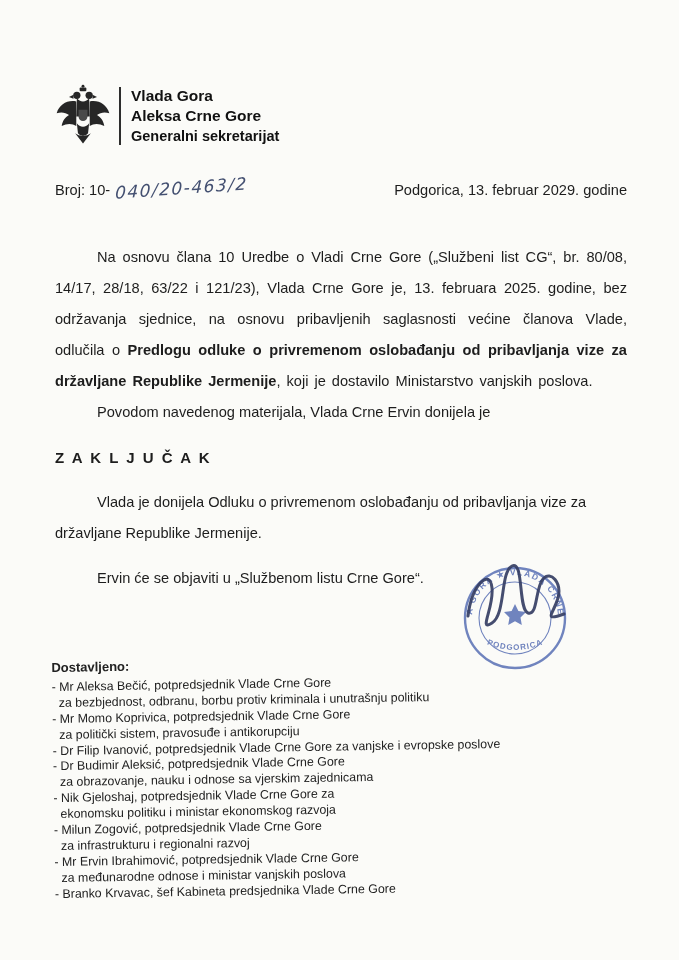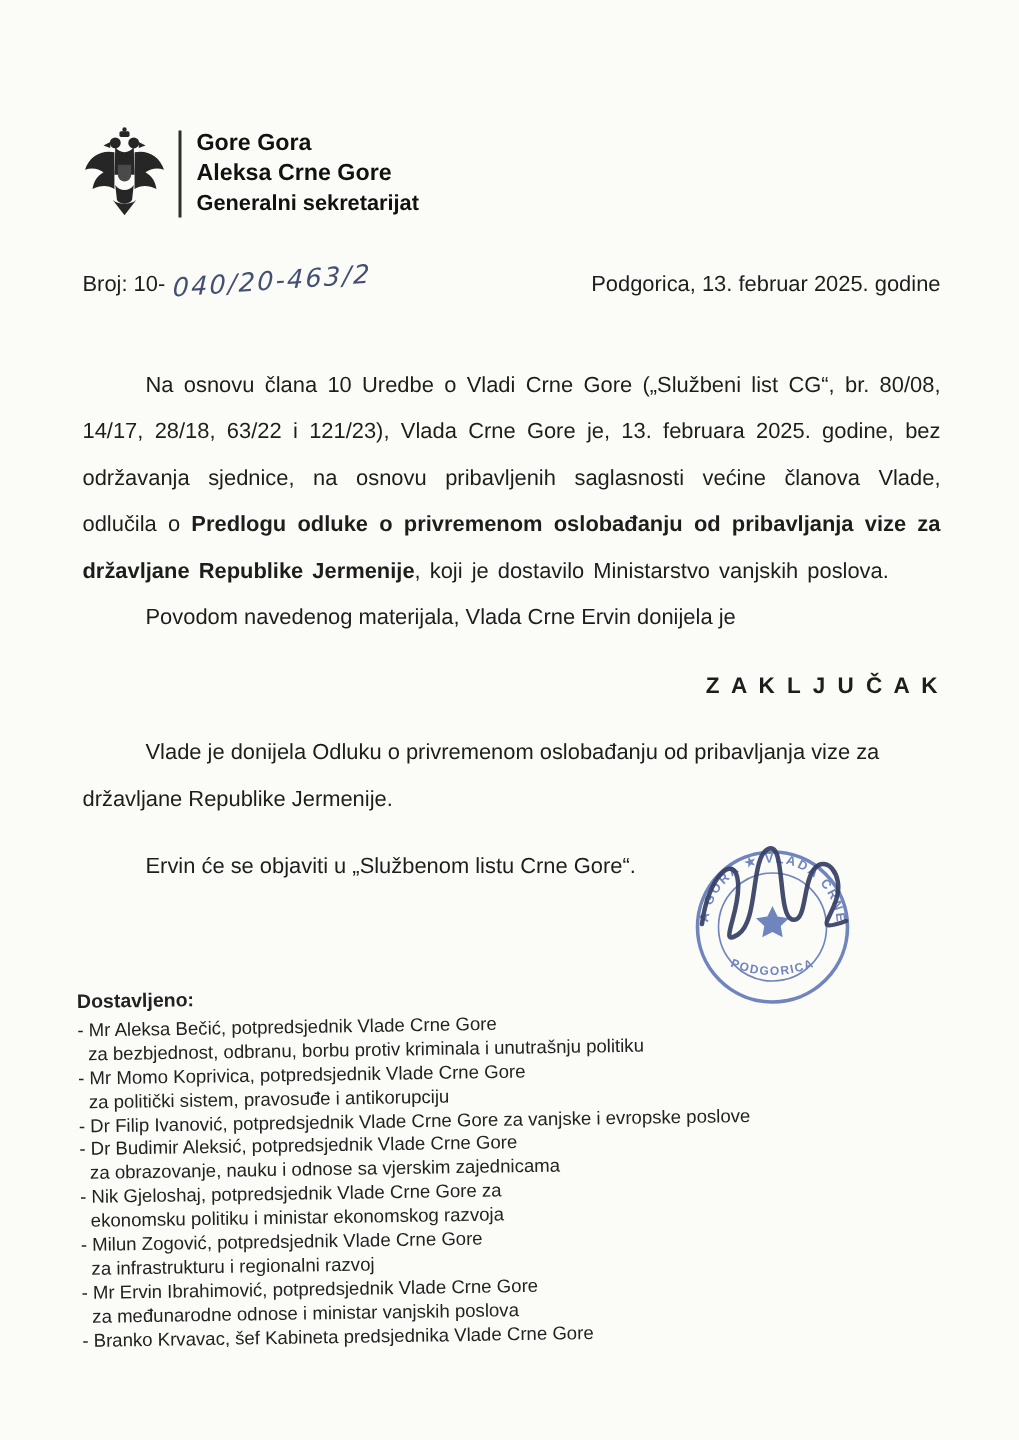--- a/index.html
+++ b/index.html
@@ -37,21 +37,21 @@
     margin-left:5px;
     position:relative; top:-2px;
     font-family:"DejaVu Sans", sans-serif;
   }
 
   
   .body-text { margin-top:42px; font-size:14.6px; line-height:31px; }
   .body-text p { text-indent:42px; }
   .p-justify { text-align:justify; word-spacing:2px; }
   .conclusion {
-    text-align:right;
+    text-align:left;
     font-size:15px;
     font-weight:bold;
     letter-spacing:2px;
     margin:14px 0 14px 0;
     text-indent:0 !important;
   }
   .p-gap { margin-top:14px; }
 
   
   .sig-block {
@@ -103,39 +103,39 @@
           <path d="M38 31 C22 28 8 36 3 52 C12 49 19 51 25 55 C18 59 13 66 12 75 C21 70 31 70 38 75 Z"></path>
           <path d="M62 31 C78 28 92 36 97 52 C88 49 81 51 75 55 C82 59 87 66 88 75 C79 70 69 70 62 75 Z"></path>
           <path d="M42 46 h16 v12 a8 8 0 0 1 -16 0 Z" fill="#4a4a4a"></path>
           <path d="M39 70 C44 78 56 78 61 70 L59 88 C55 94 45 94 41 88 Z"></path>
           <path d="M36 88 L50 106 L64 88 C57 94 43 94 36 88 Z"></path>
         </g>
       </svg>
     </div>
     <div class="head-divider"></div>
     <div class="head-text">
-      <div class="l1">Gore Gora</div>
+      <div class="l1">Vlada Gora</div>
       <div class="l2">Aleksa Crne Gore</div>
       <div class="l3">Generalni sekretarijat</div>
     </div>
   </div>
 
   <div class="meta-row">
     <div class="doc-number">
       <span>Broj: 10-</span>
       <span class="handwritten">040/20-463/2</span>
     </div>
-    <div class="doc-date">Podgorica, 13. februar 2025. godine</div>
+    <div class="doc-date">Podgorica, 13. februar 2029. godine</div>
   </div>
 
   <div class="body-text">
     <p class="p-justify"><span>Na osnovu člana 10 Uredbe o Vladi Crne Gore („Službeni list CG“, br. 80/08, 14/17, 28/18, 63/22 i 121/23), Vlada Crne Gore je, 13. februara 2025. godine, bez održavanja sjednice, na osnovu pribavljenih saglasnosti većine članova Vlade, odlučila o </span><strong>Predlogu odluke o privremenom oslobađanju od pribavljanja vize za državljane Republike Jermenije</strong><span>, koji je dostavilo Ministarstvo vanjskih poslova.</span></p>
     <p>Povodom navedenog materijala, Vlada Crne Ervin donijela je</p>
     <h2 class="conclusion">Z A K L J U Č A K</h2>
-    <p>Vlade je donijela Odluku o privremenom oslobađanju od pribavljanja vize za državljane Republike Jermenije.</p>
+    <p>Vlada je donijela Odluku o privremenom oslobađanju od pribavljanja vize za državljane Republike Jermenije.</p>
     <p class="p-gap">Ervin će se objaviti u „Službenom listu Crne Gore“.</p>
   </div>
 
 
   <div class="stamp-wrap">
     <svg width="155" height="150" viewBox="0 0 155 150" aria-hidden="true">
       <defs>
         <path id="arc-top" d="M 34 80 A 43 43 0 0 1 120 80"></path>
         <path id="arc-bottom" d="M 46 105 Q 77 119 108 105"></path>
       </defs>

